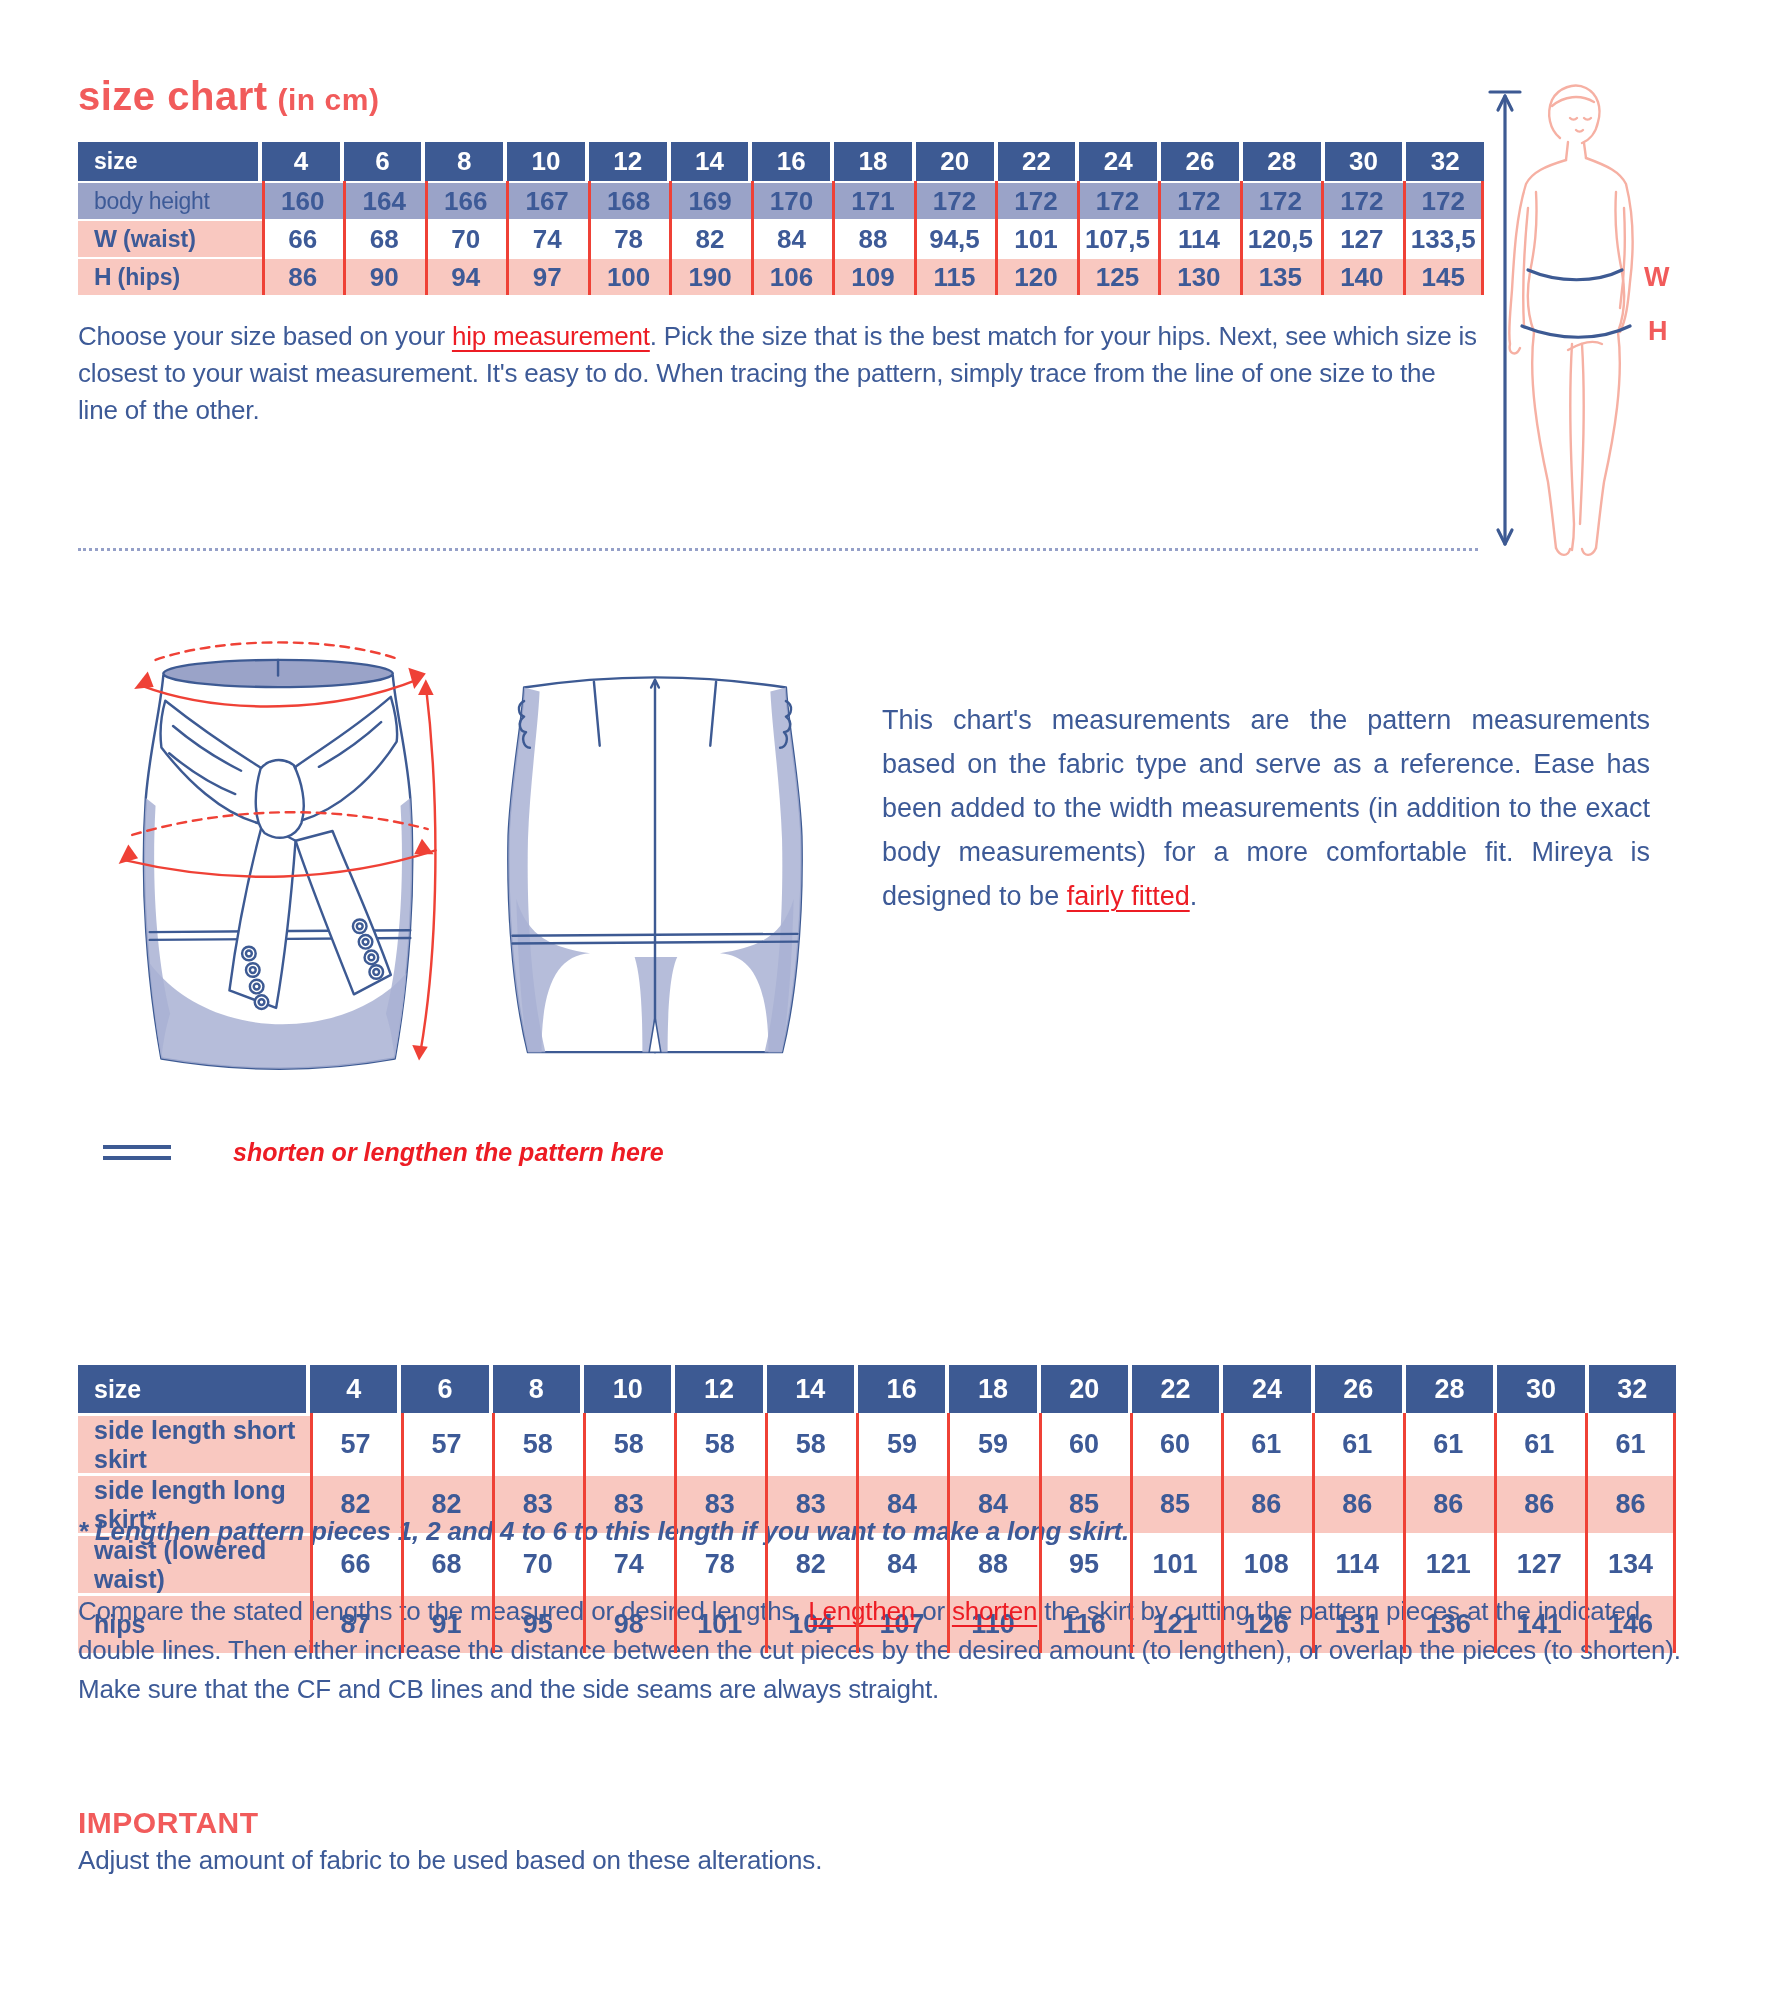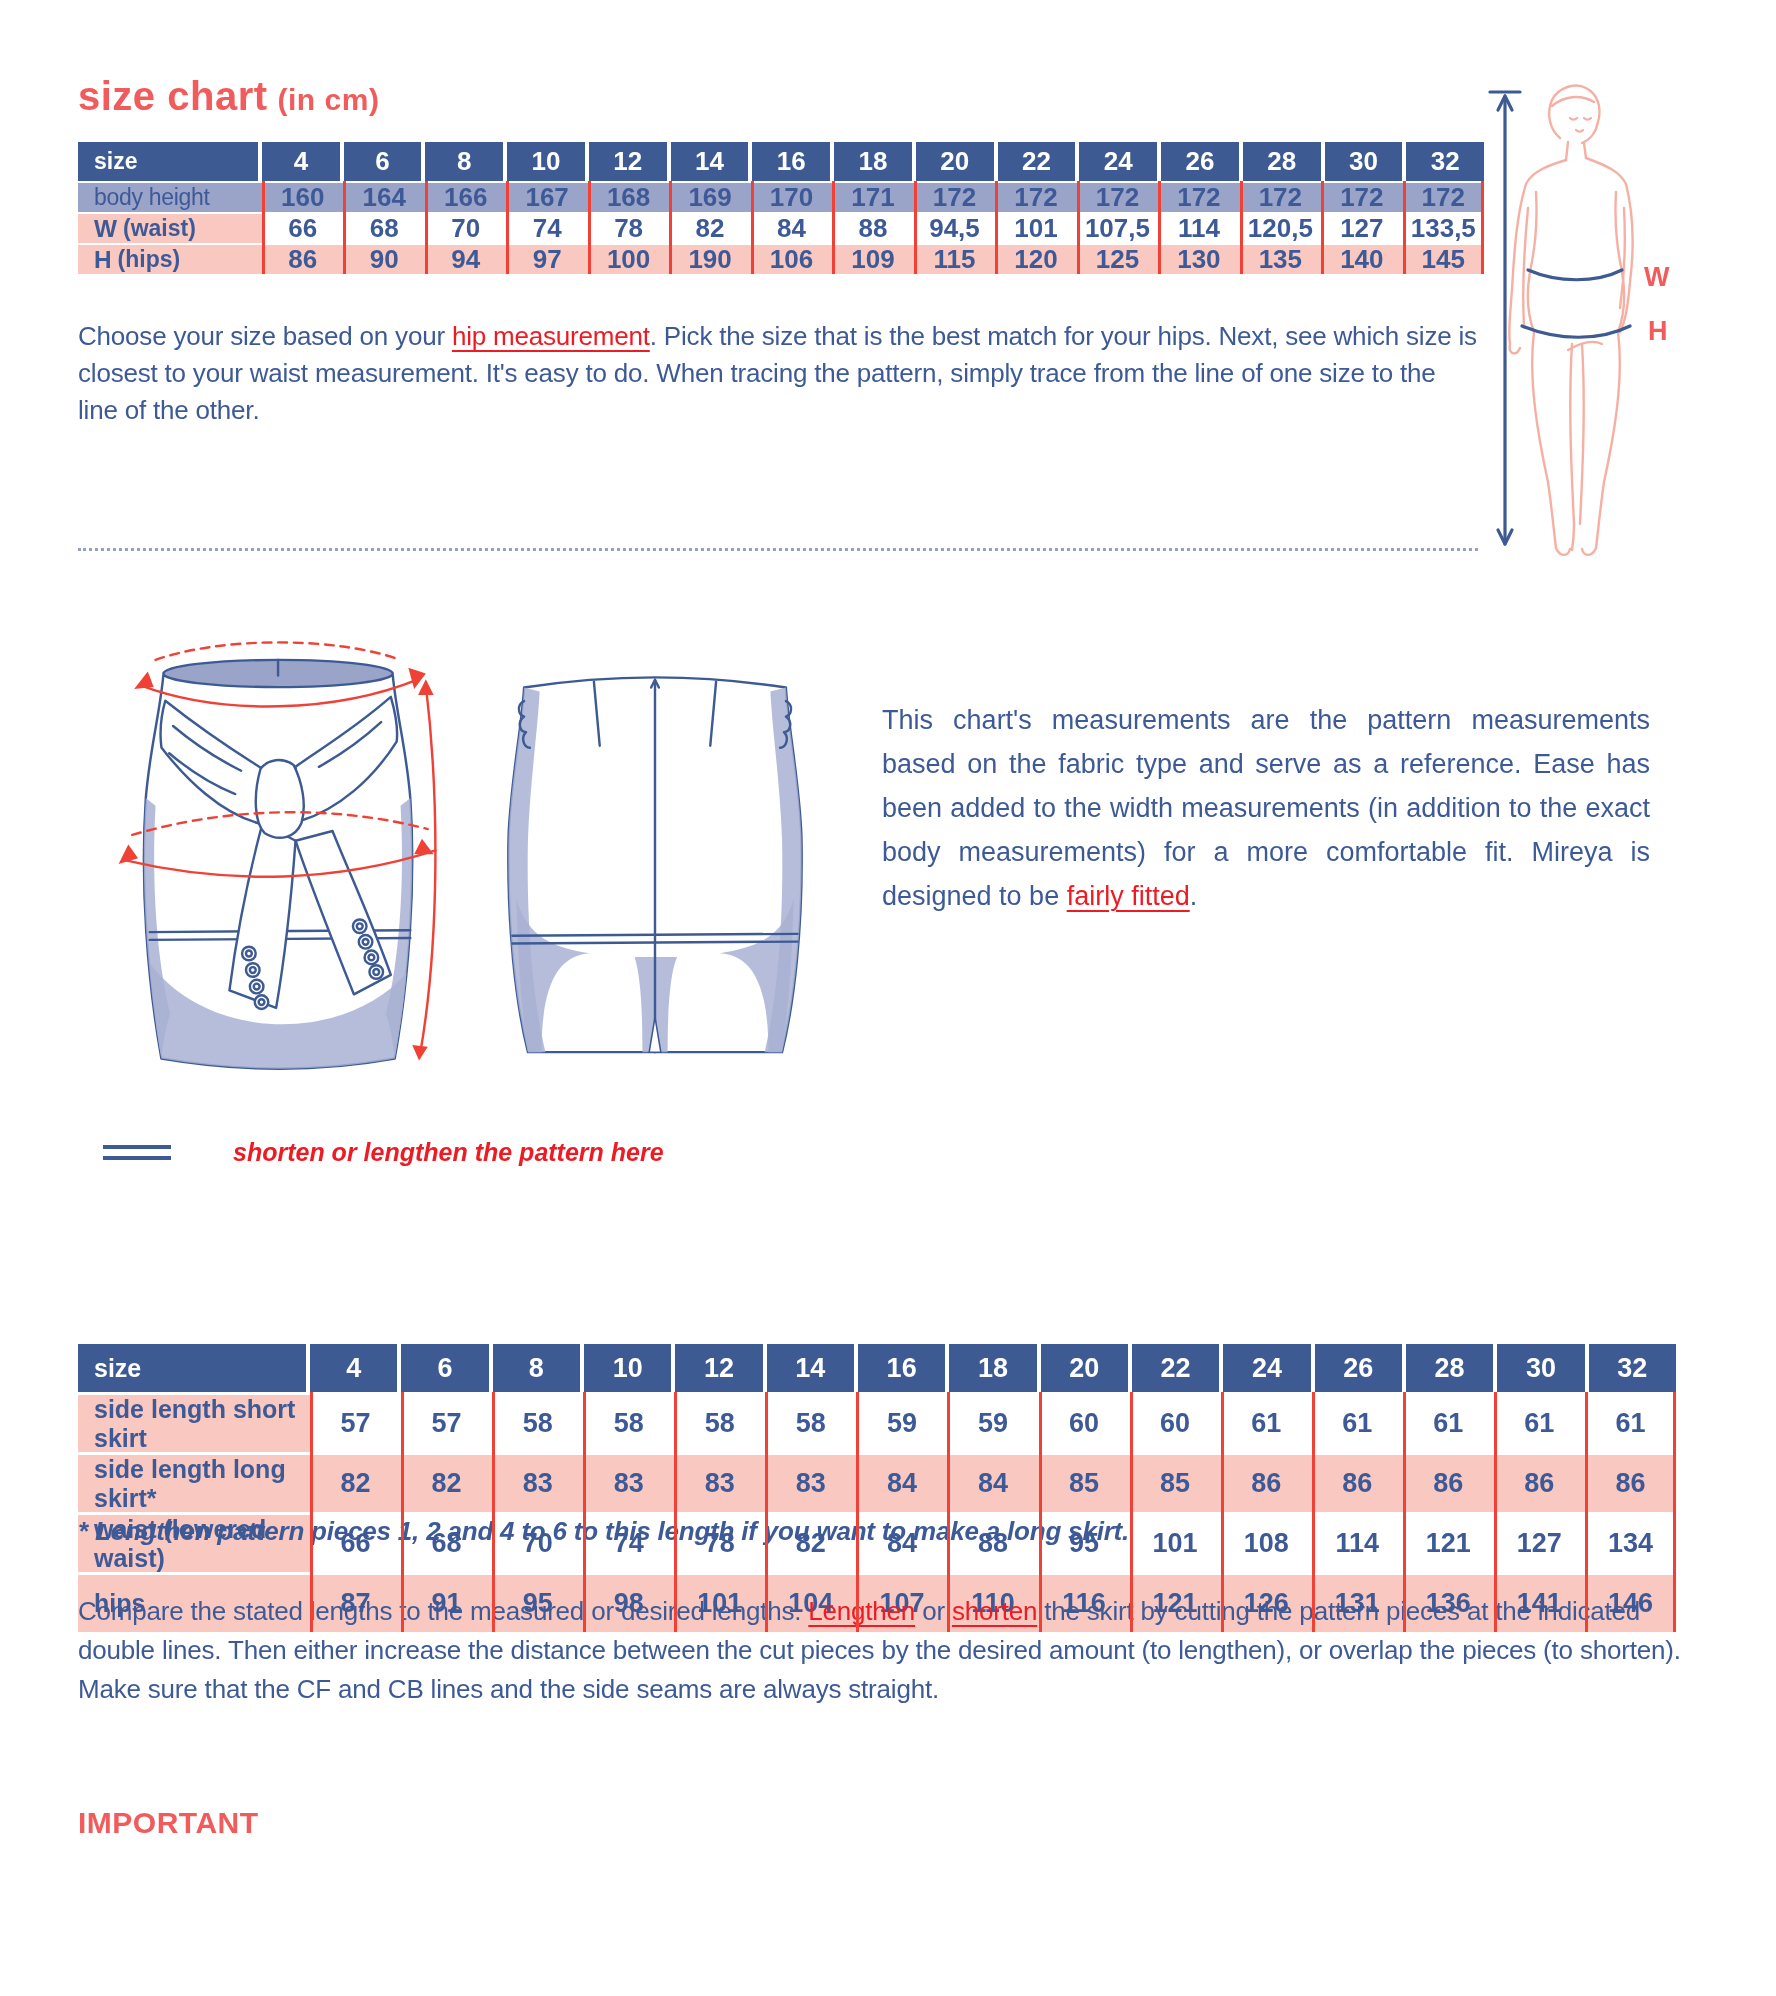--- a/index.html
+++ b/index.html
@@ -23,21 +23,21 @@
   .periwinkle .cell{background:var(--periwinkle);}
   .periwinkle .cell.label{font-weight:400;letter-spacing:-.3px;}
   .pink-label .cell.label{background:var(--pink);}
   .pink-label .cell.val{background:#fff;}
   .pink-full .cell{background:var(--pink);}
   .redline{position:absolute;top:var(--headh);bottom:0;width:3px;background:var(--red_line);z-index:4;}
   .cell b{font-weight:800;margin-right:6px;font-size:1.06em;}
 
   .t1{--labelw:184px;--headh:39px;width:1406px;}
   .t1 .thead{height:39px;font-size:25px;}
-  .t1 .trow:not(.thead){height:29px;}
+  .t1 .trow:not(.thead){height:36px;}
   .t1 .cell{font-size:26px;}
   .t1 .cell.label{font-size:23px;}
   .t2{--labelw:232px;--headh:48px;width:1598px;}
   .t2 .thead{height:48px;font-size:26px;}
   .t2 .trow:not(.thead){height:57px;margin-top:3px;}
   .t2 .cell{font-size:27px;}
   .t2 .cell.label{font-size:25px;}
 
   
   .para{font-size:26px;line-height:37px;font-weight:400;letter-spacing:-.2px;}
@@ -412,14 +412,15 @@
       <div class="redline" style="left: calc(86.6667% + 30.9333px);"></div>
       <div class="redline" style="left: calc(93.3333% + 15.4667px);"></div>
       <div class="redline" style="left: calc(100% + 0px); margin-left: -3px;"></div>
     </div>
 
   <p class="abs footnote" style="left:78px;top:1516px;width:1620px;margin:0;">* Lengthen pattern pieces 1, 2 and 4 to 6 to this length if you want to make a long skirt.</p>
 
   <p class="abs para2" style="left:78px;top:1592px;width:1634px;margin:0;"><span>Compare the stated lengths to the measured or desired lengths. </span><span class="rlink">Lengthen</span><span> or </span><span class="rlink">shorten</span><span> the skirt by cutting the pattern pieces at the indicated double lines. Then either increase the distance between the cut pieces by the desired amount (to lengthen), or overlap the pieces (to shorten). Make sure that the CF and CB lines and the side seams are always straight.</span></p>
 
   <div class="abs imp-title" style="left:78px;top:1790px;">IMPORTANT</div>
+  <p class="abs para" style="left:78px;top:1842px;width:1600px;margin:0;">Adjust the amount of fabric to be used based on these alterations.</p>
 
 </div>
 
 </body></html>

